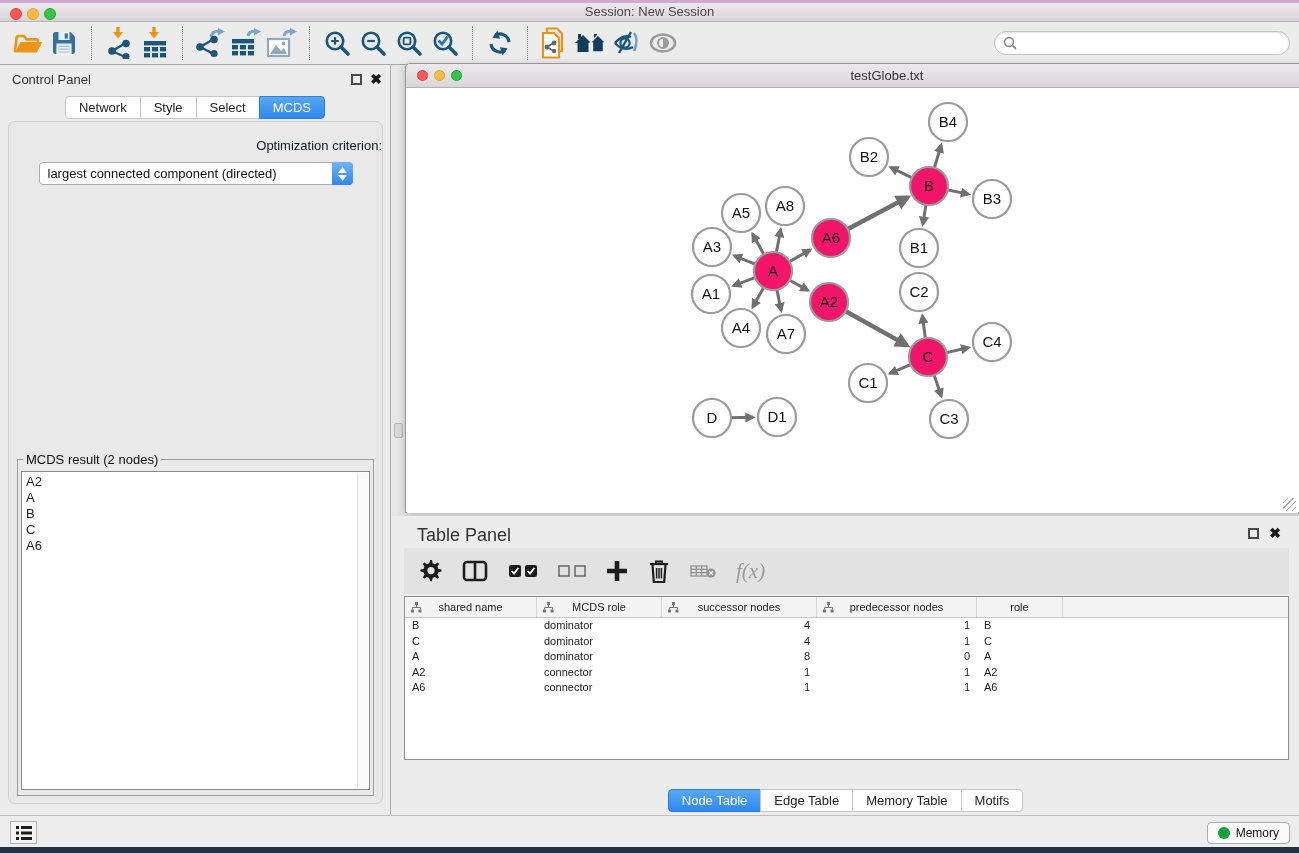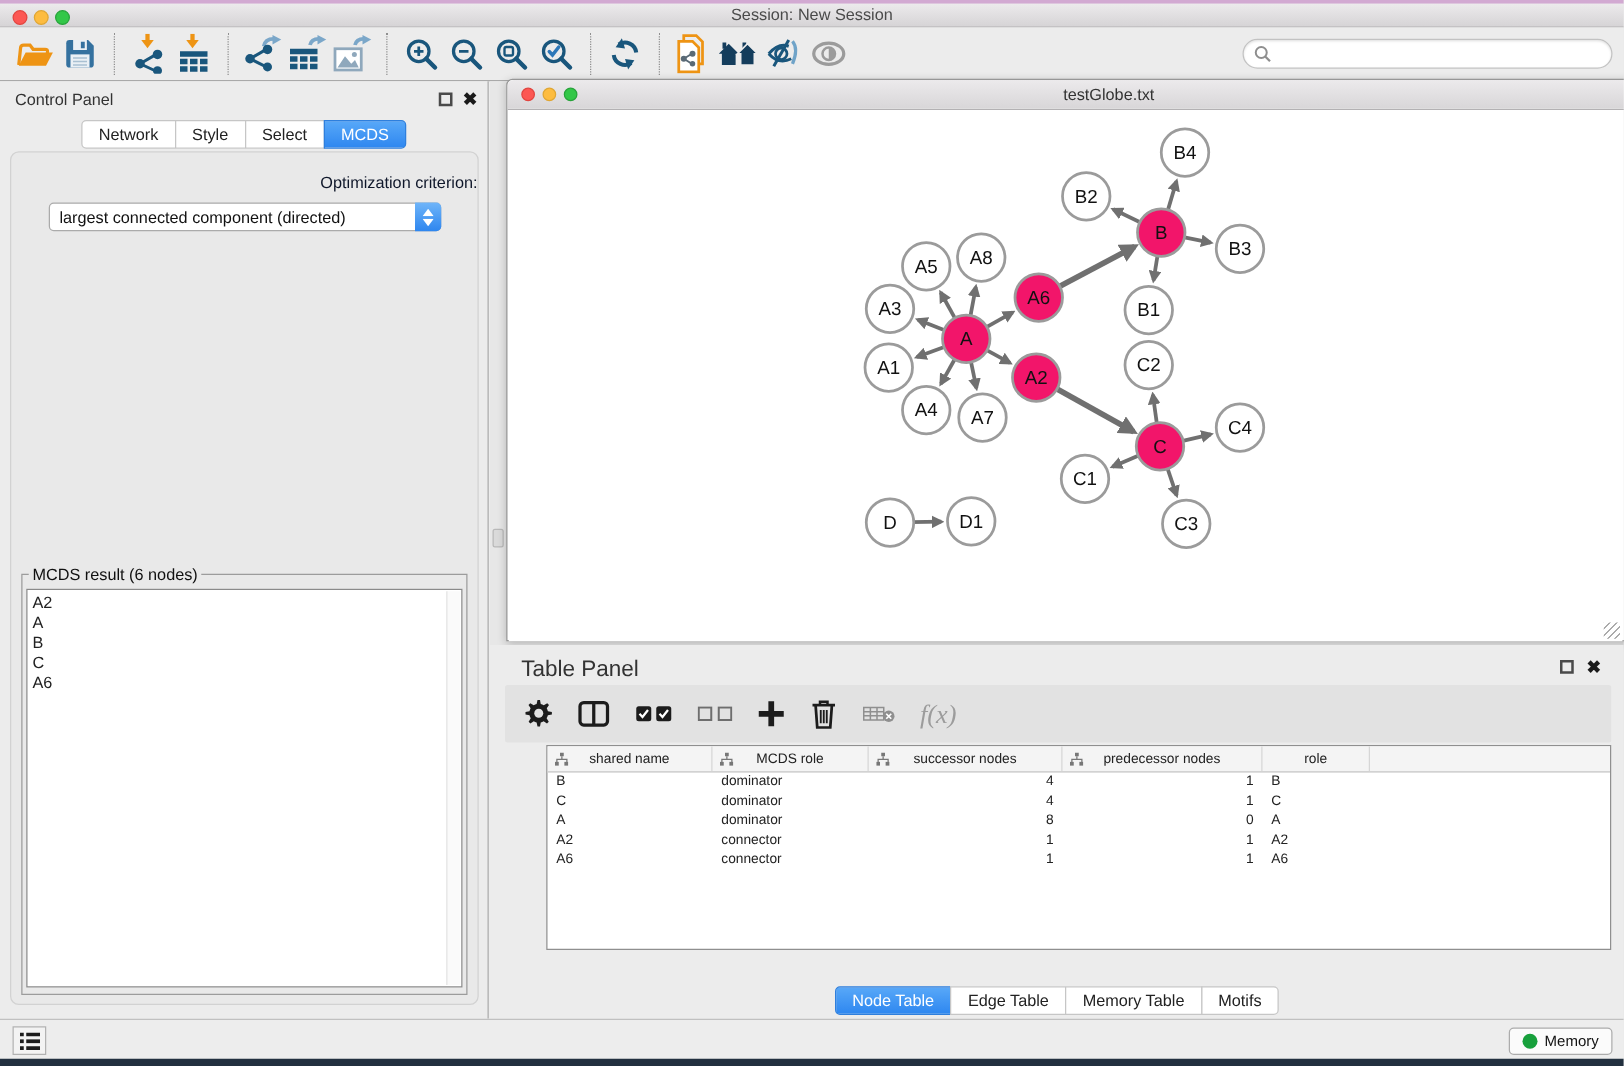--- a/index.html
+++ b/index.html
@@ -73,21 +73,21 @@
 
   
   .table-panel { position:absolute; left:392px; top:516px; width:907px; height:299px; background:#ECECEC; }
   .table-panel .ptitle { position:absolute; left:25px; top:9px; font-size:18px; color:#333; }
   .table-panel .float-ic { right:40px; top:12px; } .table-panel .close-ic { right:18px; top:9px; }
   .tp-toolbar { position:absolute; left:12px; right:10px; top:32px; height:46px; background:#E2E2E2;
     border-radius:2px; display:flex; align-items:center; gap:20px; padding-left:14px; }
   .tp-ic { display:flex; align-items:center; justify-content:center; height:32px; }
   .fx-label { font-family:"Liberation Serif", serif; font-style:italic; font-size:21px; color:#9C9C9C; }
 
-  .data-table { position:absolute; left:12px; right:10px; top:80px; height:164px; background:#fff; border:1px solid #8F8F8F; overflow:hidden;margin-left:33px; }
+  .data-table { position:absolute; left:12px; right:10px; top:80px; height:164px; background:#fff; border:1px solid #8F8F8F; overflow:hidden; }
   .thead { display:flex; height:21px; background:#F4F4F4; border-bottom:1px solid #C6C6C6; }
   .th { position:relative; border-right:1px solid #D6D6D6; font-size:11px; color:#222; display:flex; align-items:center; justify-content:center; }
   .th .col-ic { position:absolute; left:6px; top:5px; }
   .tr { display:flex; height:15.5px; }
   .td { font-size:11px; line-height:15px; padding:0 7px; white-space:nowrap; overflow:hidden; }
 
   .tp-tabs { position:absolute; left:0; right:0; top:273px; }
 
   
   .statusbar { position:absolute; left:0; top:815px; width:1299px; height:32px; background:#EDEDED; border-top:1px solid #C0C0C0; }
@@ -290,21 +290,21 @@
       <span class="stepper">
         <svg width="9" height="6" viewBox="0 0 9 6">
             <path d="M0 6 L4.5 0 L9 6 Z" fill="#fff"></path>
           </svg>
         <svg width="9" height="6" viewBox="0 0 9 6">
             <path d="M0 0 L4.5 6 L9 0 Z" fill="#fff"></path>
           </svg>
       </span>
     </div>
     <div class="result-box">
-      <span class="legend">MCDS result (6 nodes)</span>
+      <span class="legend">MCDS result (2 nodes)</span>
       <div class="result-list">
         <div class="result-track"></div>
       <div>A2</div>
           <div>A</div>
           <div>B</div>
           <div>C</div>
           <div>A6</div>
         </div>
     </div>
   </div>

